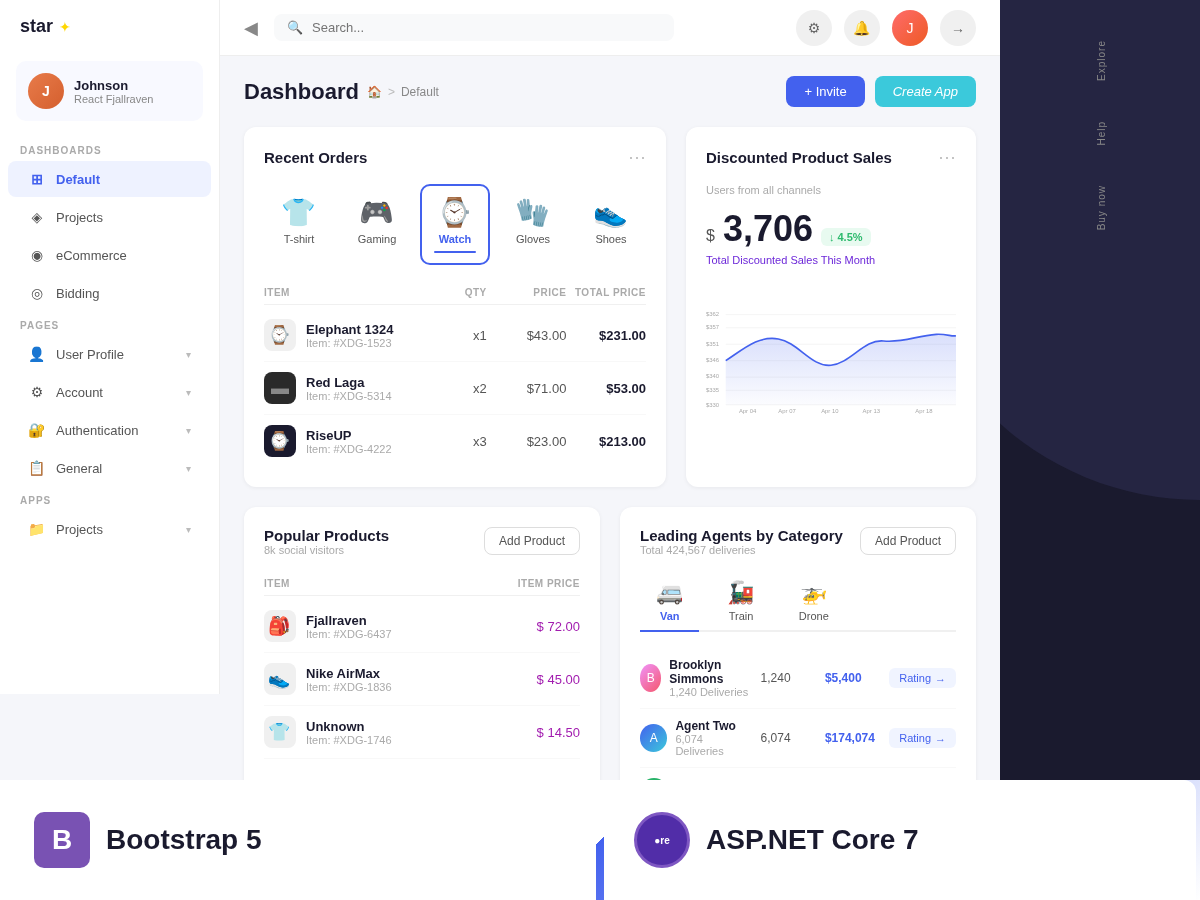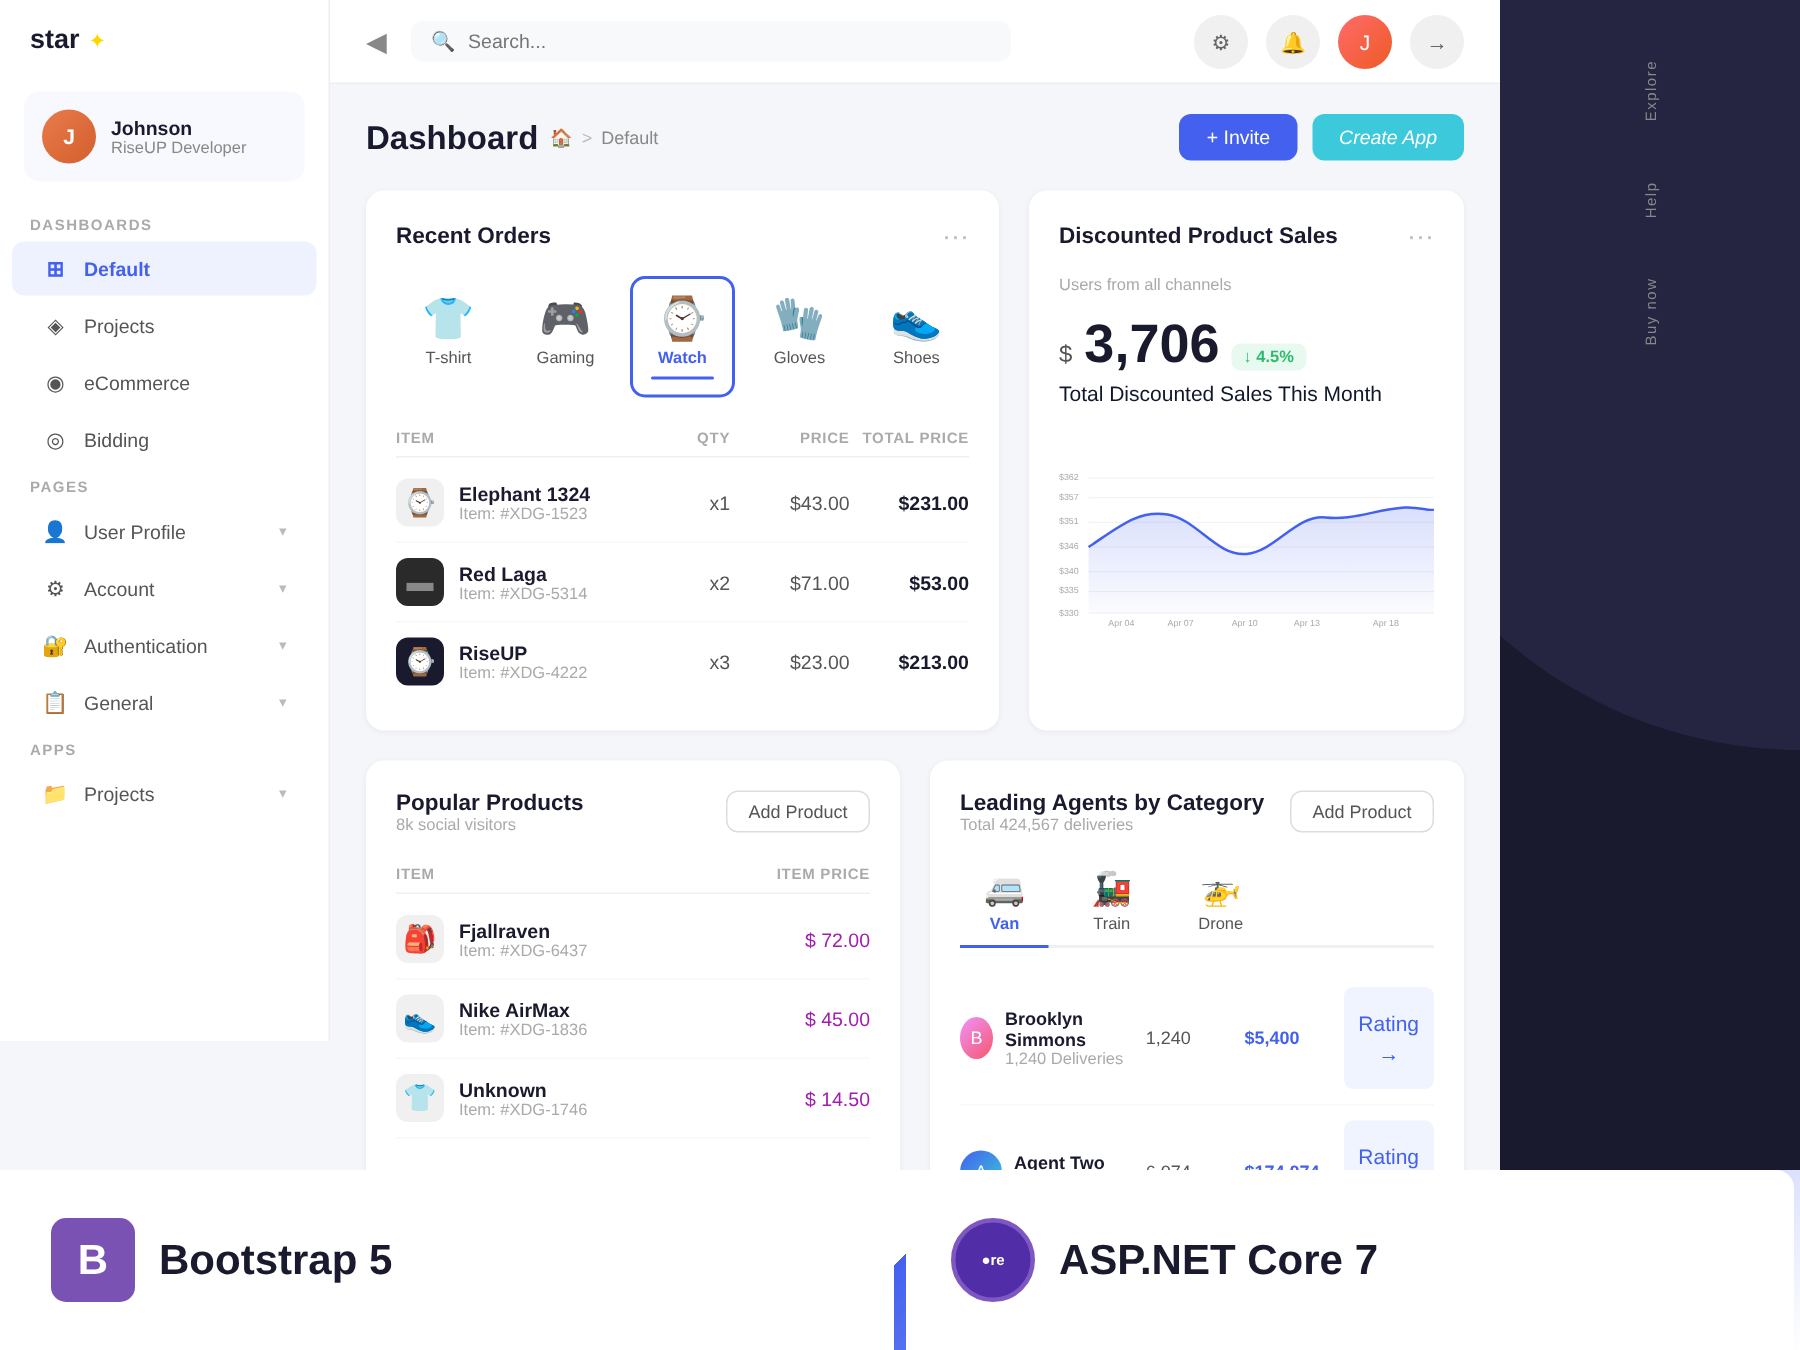--- a/index.html
+++ b/index.html
@@ -74,21 +74,21 @@
     .table-val.price { color: #555; }
     .table-val.total { color: #1a1a2e; font-weight: 600; }
 
     
     .sales-card { background: #fff; border-radius: 12px; padding: 20px; box-shadow: 0 1px 4px rgba(0,0,0,0.06); }
     .sales-subtitle { font-size: 11px; color: #aaa; margin-bottom: 12px; }
     .sales-amount { display: flex; align-items: baseline; gap: 8px; margin-bottom: 4px; }
     .sales-dollar { font-size: 16px; color: #555; font-weight: 400; vertical-align: super; }
     .sales-number { font-size: 36px; font-weight: 700; color: #1a1a2e; }
     .sales-badge { background: #e8faf0; color: #2dba6d; font-size: 11px; font-weight: 600; padding: 3px 8px; border-radius: 6px; display: flex; align-items: center; gap: 3px; }
-    .sales-label { font-size: 14px; color: #0f172a; margin-bottom: 16px; }
+    .sales-label { font-size: 11px; color: #6d28d9; margin-bottom: 16px; }
     .chart-area { height: 180px; position: relative; }
 
     
     .chart-svg { width: 100%; height: 160px; }
 
     
     .bottom-grid { display: grid; grid-template-columns: 1fr 1fr; gap: 20px; }
 
     
     .pp-header { display: flex; align-items: flex-start; justify-content: space-between; margin-bottom: 4px; }
@@ -108,21 +108,21 @@
     .agent-tab-icon { font-size: 22px; }
     .agent-tab-label { font-size: 11px; color: #555; }
     .agent-tab.active .agent-tab-label { color: #4361ee; font-weight: 600; }
     .agent-row { display: grid; grid-template-columns: 2fr 1fr 1fr 0.5fr; gap: 8px; padding: 10px 0; border-bottom: 1px solid #f8f8f8; align-items: center; }
     .agent-info { display: flex; align-items: center; gap: 8px; }
     .agent-avatar { width: 28px; height: 28px; border-radius: 50%; background: linear-gradient(135deg, #f093fb, #f5576c); display: flex; align-items: center; justify-content: center; color: white; font-size: 12px; }
     .agent-name { font-size: 12px; font-weight: 600; color: #1a1a2e; }
     .agent-deliveries { font-size: 11px; color: #aaa; }
     .agent-val { font-size: 12px; color: #555; }
     .agent-earnings { font-size: 12px; color: #4361ee; font-weight: 600; }
-    .agent-rating-btn { background: #f0f4ff; border: none; border-radius: 6px; padding: 16px 10px; font-size: 14px; color: #4361ee; cursor: pointer; display: flex; align-items: center; gap: 4px; flex-direction: column; }
+    .agent-rating-btn { background: #f0f4ff; border: none; border-radius: 6px; padding: 4px 10px; font-size: 11px; color: #4361ee; cursor: pointer; display: flex; align-items: center; gap: 4px; }
 
     
     .right-panel { width: 200px; background: #1a1a2e; display: flex; flex-direction: column; align-items: center; padding: 20px 0; gap: 0; position: relative; overflow: hidden; }
     .right-panel-circle { position: absolute; width: 600px; height: 600px; border-radius: 50%; background: #252542; top: -100px; right: -300px; }
     .side-actions { display: flex; flex-direction: column; gap: 0; position: relative; z-index: 2; width: 100%; }
     .side-action-btn { display: flex; flex-direction: column; align-items: center; justify-content: center; padding: 20px 10px; cursor: pointer; color: #888; font-size: 10px; gap: 6px; border-left: 3px solid transparent; }
     .side-action-label { writing-mode: vertical-rl; text-orientation: mixed; transform: rotate(180deg); font-size: 10px; letter-spacing: 1px; font-weight: 500; }
 
     
     .watermark-overlay { position: fixed; bottom: 0; left: 0; right: 0; height: 120px; background: linear-gradient(135deg, #fff 0%, #fff 50%, #4361ee 50%, #fff 100%); display: flex; z-index: 100; }
@@ -140,21 +140,21 @@
 <div class="sidebar">
   <div class="sidebar-logo">
     <span style="font-size:18px;font-weight:800;color:#1a1a2e;">star</span>
     <span style="color:#ffd700;font-size:14px;">✦</span>
   </div>
 
   <div class="sidebar-user">
     <div class="user-avatar">J</div>
     <div class="user-info">
       <div class="user-name">Johnson</div>
-      <div class="user-role">RiseUP Developer</div>
+      <div class="user-role">React Fjallraven</div>
     </div>
   </div>
 
   <div class="sidebar-section-label">DASHBOARDS</div>
 
   <div class="sidebar-item active">
     <span class="item-icon">⊞</span>
     <span>Default</span>
   </div>
   <div class="sidebar-item">

